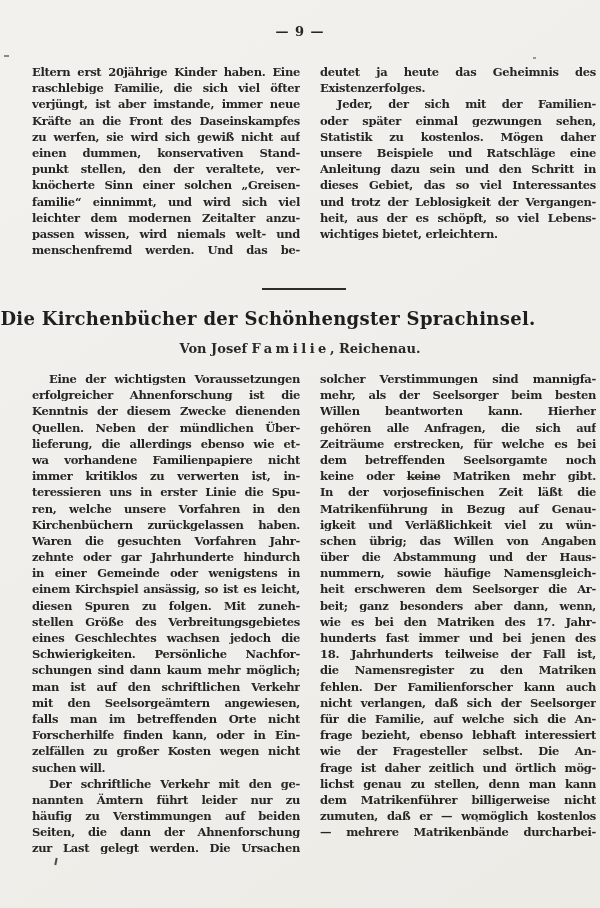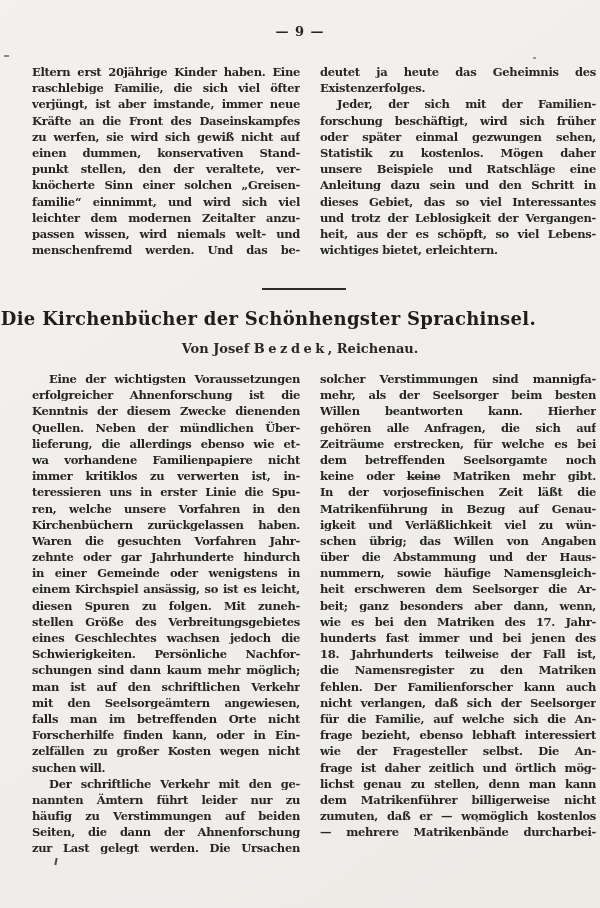--- a/index.html
+++ b/index.html
@@ -38,21 +38,21 @@
     color: #272625;
   }
   .line.flush  { text-align-last: left; }
   .line.indent { padding-left: 17px; }
   .divider {
     position: absolute; top: 288px; left: 262px;
     width: 84px; height: 2px; background: #2e2d2c;
   }
   .heading {
     position: absolute; top: 308px; left: 0; width: 536px;
-    text-align: right;
+    text-align: center;
     font-size: 18px; font-weight: 700; letter-spacing: 0.3px;
     color: #1f1e1d;
   }
   .byline {
     position: absolute; top: 341px; left: 0; width: 600px;
     text-align: center;
     font-size: 13px; font-weight: 700;
     color: #2a2928;
   }
   .byline .spaced { letter-spacing: 3.5px; }
@@ -81,37 +81,36 @@
         <div class="line">knöcherte Sinn einer solchen „Greisen-</div>
         <div class="line">familie“ einnimmt, und wird sich viel</div>
         <div class="line">leichter dem modernen Zeitalter anzu-</div>
         <div class="line">passen wissen, wird niemals welt- und</div>
         <div class="line">menschenfremd werden.  Und das be-</div>
       </div>
     <div class="col right">
         <div class="line">deutet ja heute das Geheimnis des</div>
         <div class="line flush">Existenzerfolges.</div>
         <div class="line indent">Jeder, der sich mit der Familien-</div>
-        <div class="line">forschung beschäftigt, wird sich früher</div>
         <div class="line">oder später einmal gezwungen sehen,</div>
         <div class="line">Statistik zu kostenlos.  Mögen daher</div>
         <div class="line">unsere Beispiele und Ratschläge eine</div>
         <div class="line">Anleitung dazu sein und den Schritt in</div>
         <div class="line">dieses Gebiet, das so viel Interessantes</div>
         <div class="line">und trotz der Leblosigkeit der Vergangen-</div>
         <div class="line">heit, aus der es schöpft, so viel Lebens-</div>
         <div class="line flush">wichtiges bietet, erleichtern.</div>
       </div>
   </div>
 
   <div class="divider"></div>
 
   <div class="heading">Die Kirchenbücher der Schönhengster Sprachinsel.</div>
 
-  <div class="byline"><span>Von Josef </span><span class="spaced">Bezdek</span><span>, Reichenau.</span></div>
+  <div class="byline"><span>Von Josef </span><span class="spaced">Familie</span><span>, Reichenau.</span></div>
 
   <div class="cols body">
     <div class="col left">
         <div class="line indent">Eine der wichtigsten Voraussetzungen</div>
         <div class="line">erfolgreicher Ahnenforschung ist die</div>
         <div class="line">Kenntnis der diesem Zwecke dienenden</div>
         <div class="line">Quellen.  Neben der mündlichen Über-</div>
         <div class="line">lieferung, die allerdings ebenso wie et-</div>
         <div class="line">wa vorhandene Familienpapiere nicht</div>
         <div class="line">immer kritiklos zu verwerten ist, in-</div>

